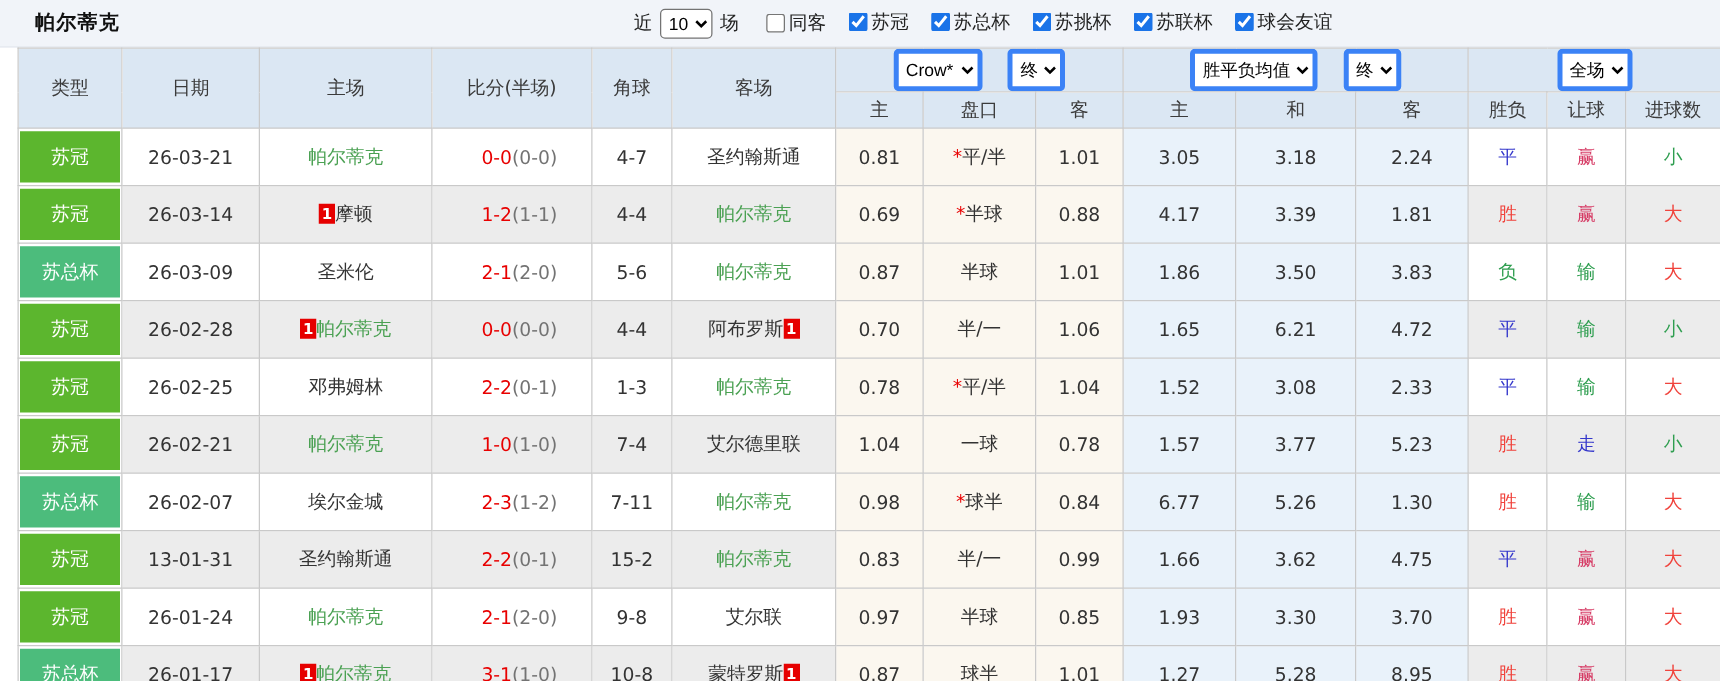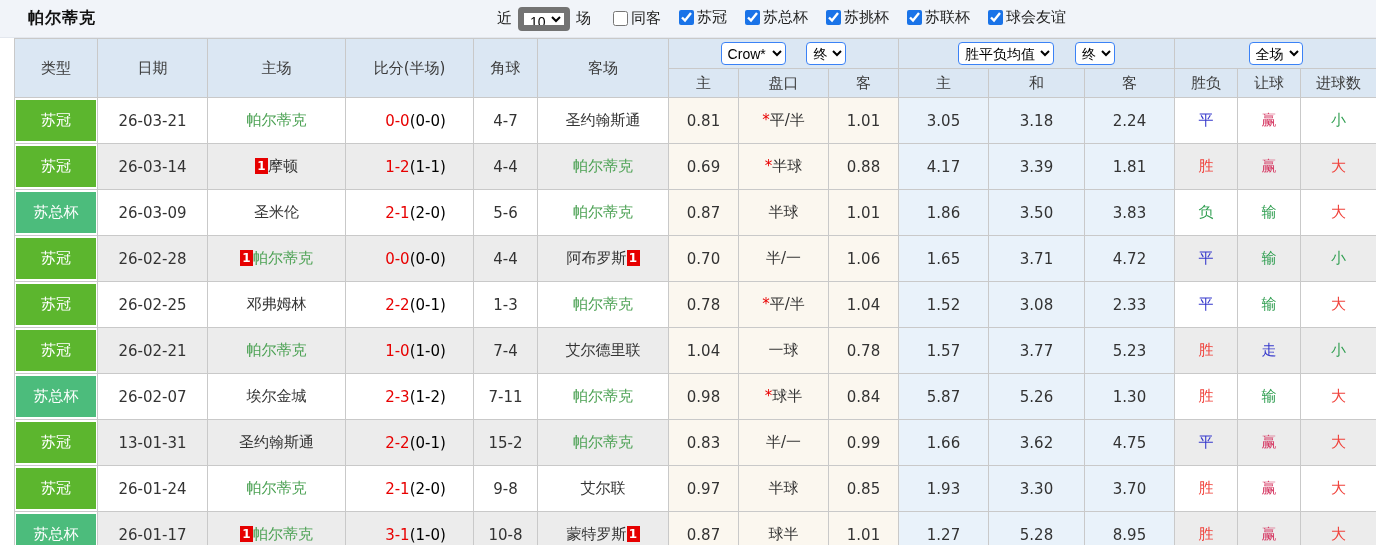--- a/index.html
+++ b/index.html
@@ -5,43 +5,43 @@
   html,body{margin:0;padding:0;}
   body{
     width:1376px;height:545px;background:#fff;
     font-family:"DejaVu Sans","Liberation Sans",sans-serif;
     -webkit-font-smoothing:antialiased;overflow:hidden;
   }
   .topbar{height:38px;display:flex;align-items:center;background:#f1f4f9;border-bottom:1px solid #e3e7ee;box-sizing:border-box;}
   .title{font-weight:bold;font-size:16px;color:#111;margin-left:28px;letter-spacing:1px;}
   .controls{display:flex;align-items:center;margin-left:auto;margin-right:310px;font-size:15px;color:#222;white-space:nowrap;}
   .controls .lbl{margin:0 4px;}
-  .controls select{font-size:14px;height:24px;border:6px solid #737373;border-radius:4px;background:#fff;padding:0 2px;margin:0 2px;}
+  .controls select{font-size:14px;height:24px;border:1px solid #737373;border-radius:4px;background:#fff;padding:0 2px;margin:0 2px;}
   .chk{display:inline-flex;align-items:center;margin-left:18px;cursor:pointer;}
   .chk input{width:15px;height:15px;margin:0 3px 0 0;accent-color:#1a73e8;}
 
   table{border-collapse:collapse;table-layout:fixed;width:1362px;margin-left:14px;}
   td,th{border:1px solid #c9c9c9;text-align:center;font-size:15px;color:#333;overflow:hidden;white-space:nowrap;padding:0;}
   thead td,thead th{background:#dbe7f3;font-weight:normal;color:#3b3b3b;}
   tr.hdr1 td{height:29px;}
   tr.hdr2 td{height:28px;font-size:15px;}
-  thead select{font-size:14px;height:23px;border:1px solid #3b82f6;border-radius:4px;background:#fff;margin:0 8px;padding:0 2px;}
+  thead select{font-size:14px;height:34px;border:4px solid #3b82f6;border-radius:4px;background:#fff;margin:0 8px;padding:0 2px;}
 
   tbody td{height:41px;background:#fff;}
   tr.alt td{background:#ececec;}
   td.type{background:#fff !important;padding:2px 1px;}
   .badge{height:100%;display:flex;align-items:center;justify-content:center;color:#fff;font-size:15px;}
   .l-green{background:#5cb62e;}
   .l-teal{background:#4cbc7c;}
   td.oa{background:#fbf7ef !important;}
   td.oe{background:#e9f2fa !important;}
   .team{color:#333;}
   .team.self{color:#4ba153;}
   .ft{color:#e80000;margin-left:12px;}
-  .ht{color:#000000;}
+  .ht{color:#737373;}
   .star{color:#e80000;}
   .card{display:inline-block;background:#e60000;color:#fff;font-size:12px;font-weight:bold;width:13px;height:16px;line-height:16px;text-align:center;vertical-align:1px;}
   .c-red{color:#f0433c;}
   .c-crimson{color:#d63a64;}
   .c-green{color:#2f9e50;}
   .c-blue{color:#3437cb;}
 </style>
 </head>
 <body>
 
@@ -191,21 +191,21 @@
           </td>
           <td>26-02-28</td>
           <td><span class="card">1</span><span class="team self">帕尔蒂克</span></td>
           <td><span class="ft">0-0</span><span class="ht">(0-0)</span></td>
           <td>4-4</td>
           <td><span class="team">阿布罗斯</span><span class="card">1</span></td>
           <td class="oa">0.70</td>
           <td class="oa"><span>半/一</span></td>
           <td class="oa">1.06</td>
           <td class="oe">1.65</td>
-          <td class="oe">3.71</td>
+          <td class="oe">6.21</td>
           <td class="oe">4.72</td>
           <td><span class="c-blue">平</span></td>
           <td><span class="c-green">输</span></td>
           <td><span class="c-green">小</span></td>
         </tr>
         <tr>
           <td class="type">
             <div class="badge l-green">苏冠</div>
           </td>
           <td>26-02-25</td>
@@ -247,21 +247,21 @@
             <div class="badge l-teal">苏总杯</div>
           </td>
           <td>26-02-07</td>
           <td><span class="team">埃尔金城</span></td>
           <td><span class="ft">2-3</span><span class="ht">(1-2)</span></td>
           <td>7-11</td>
           <td><span class="team self">帕尔蒂克</span></td>
           <td class="oa">0.98</td>
           <td class="oa"><span class="star">*</span><span>球半</span></td>
           <td class="oa">0.84</td>
-          <td class="oe">5.87</td>
+          <td class="oe">6.77</td>
           <td class="oe">5.26</td>
           <td class="oe">1.30</td>
           <td><span class="c-red">胜</span></td>
           <td><span class="c-green">输</span></td>
           <td><span class="c-red">大</span></td>
         </tr>
         <tr class="alt">
           <td class="type">
             <div class="badge l-green">苏冠</div>
           </td>

